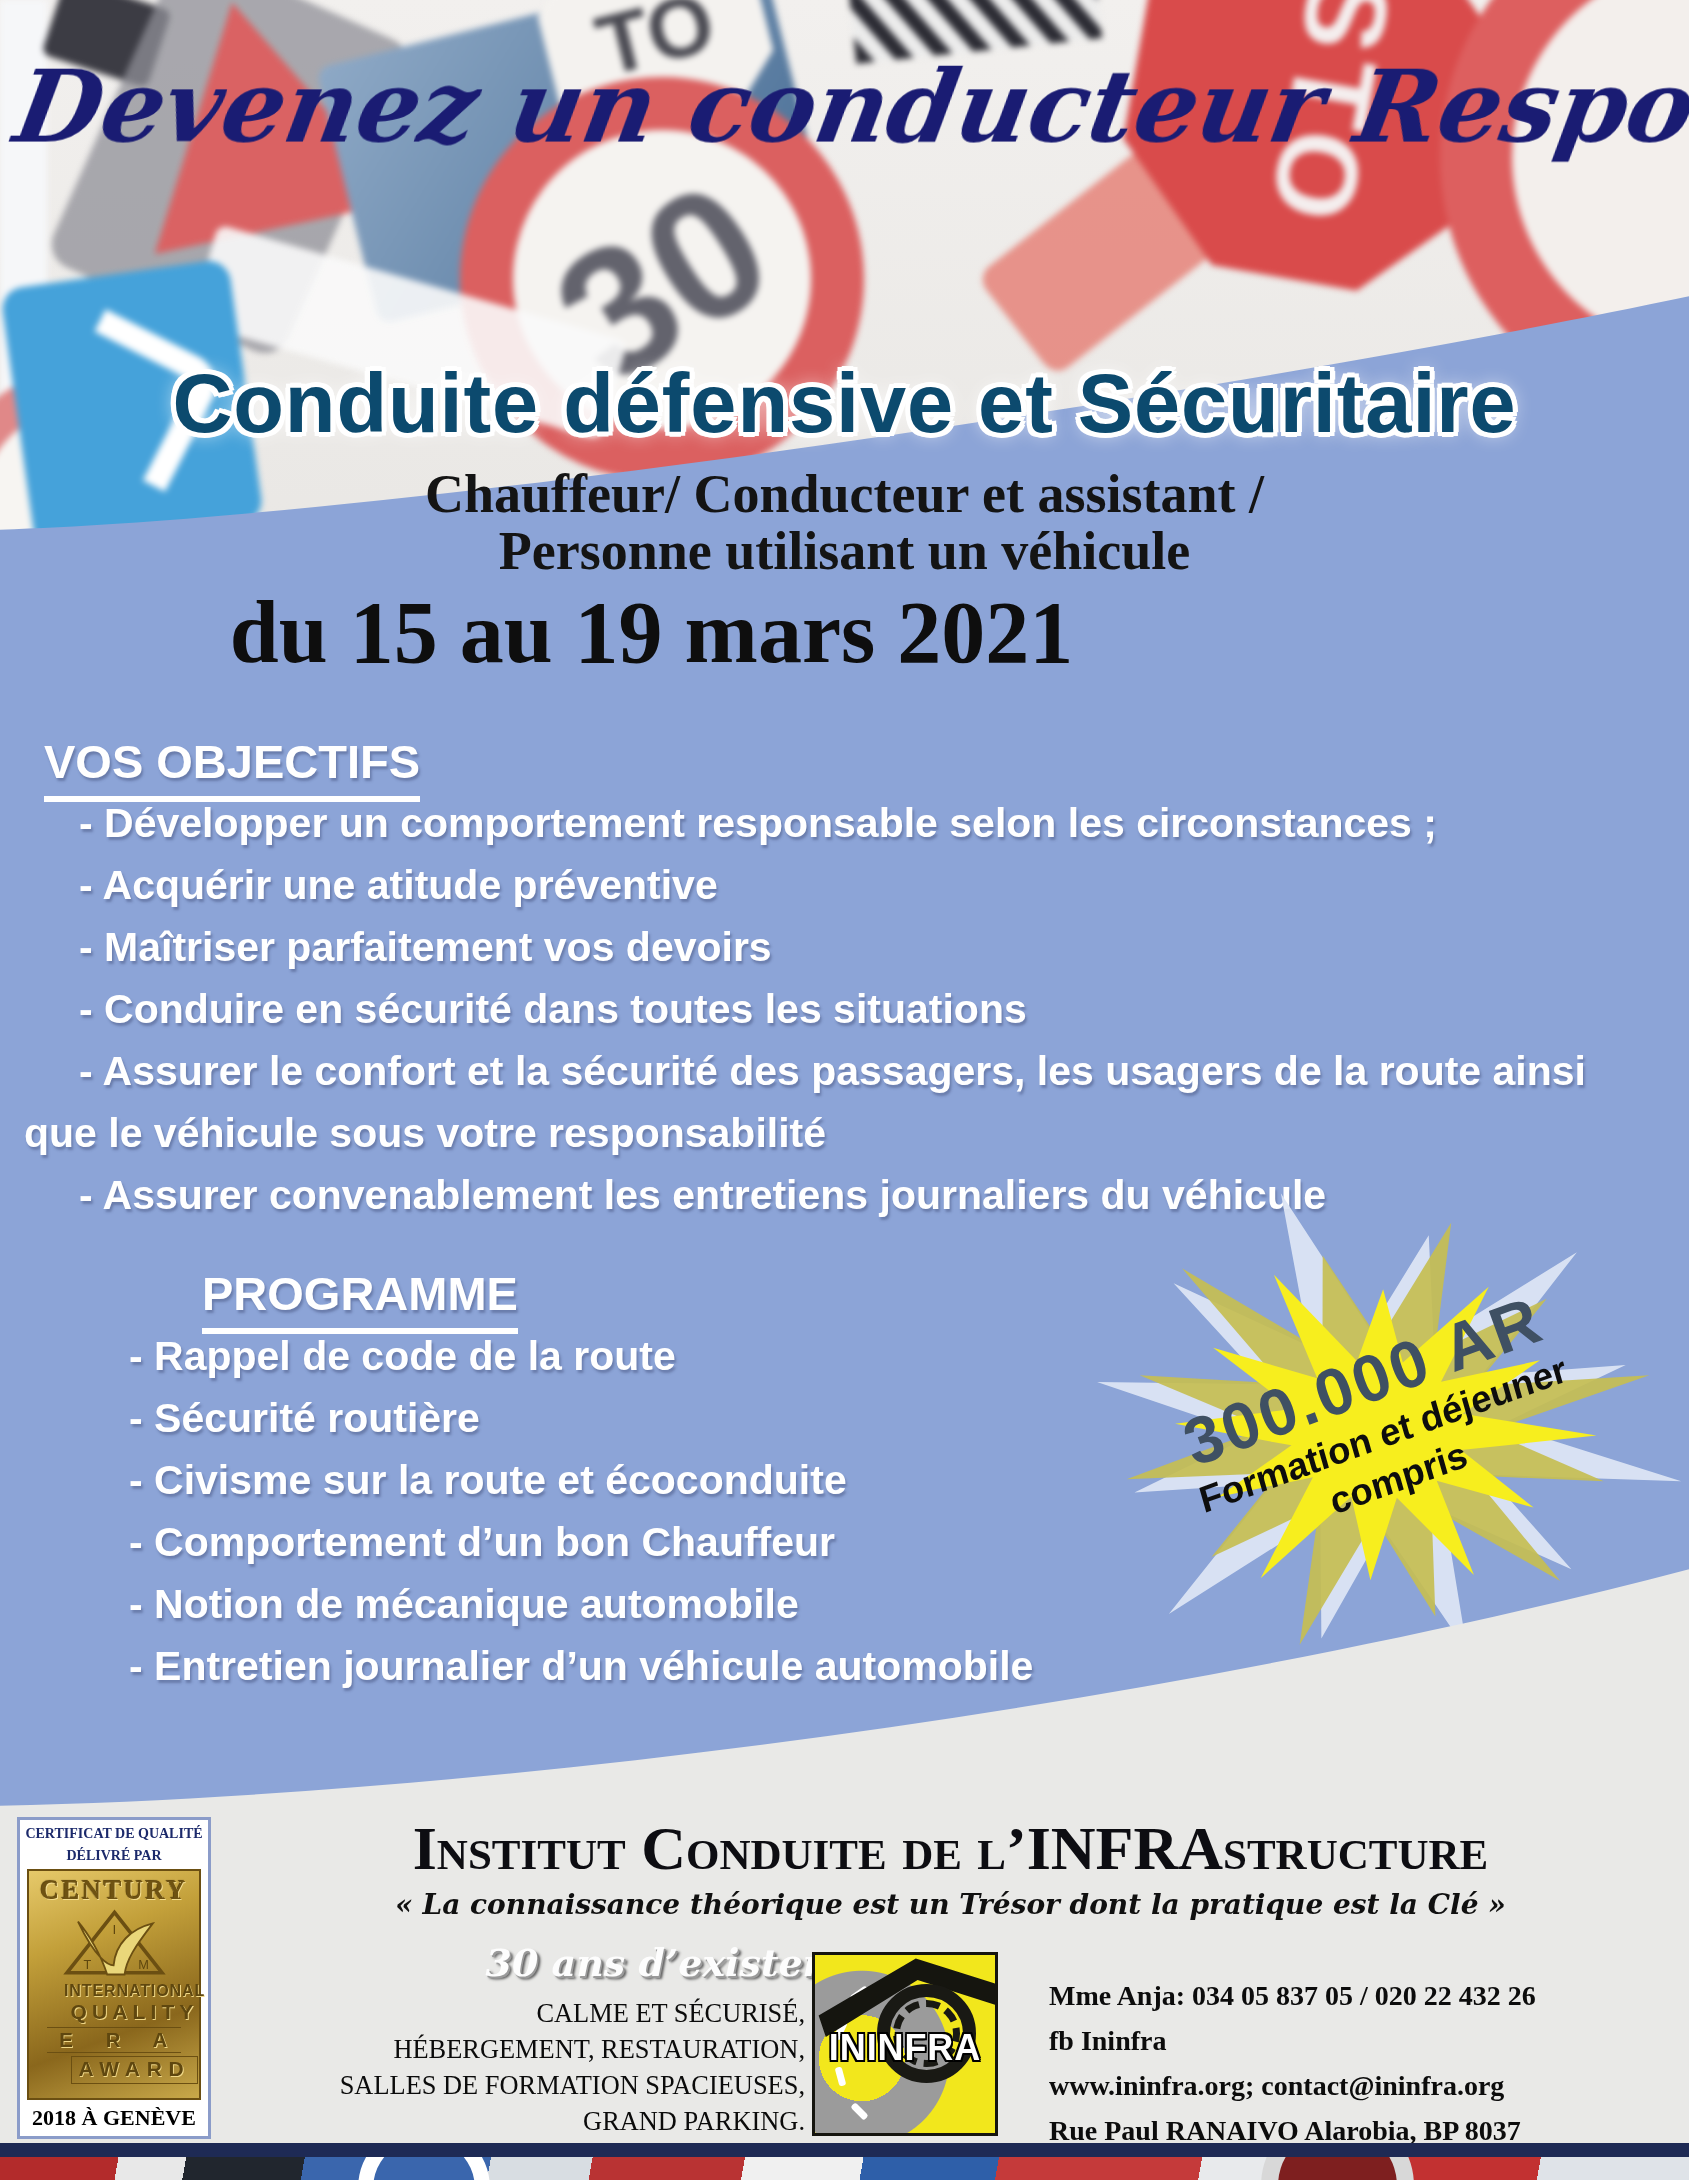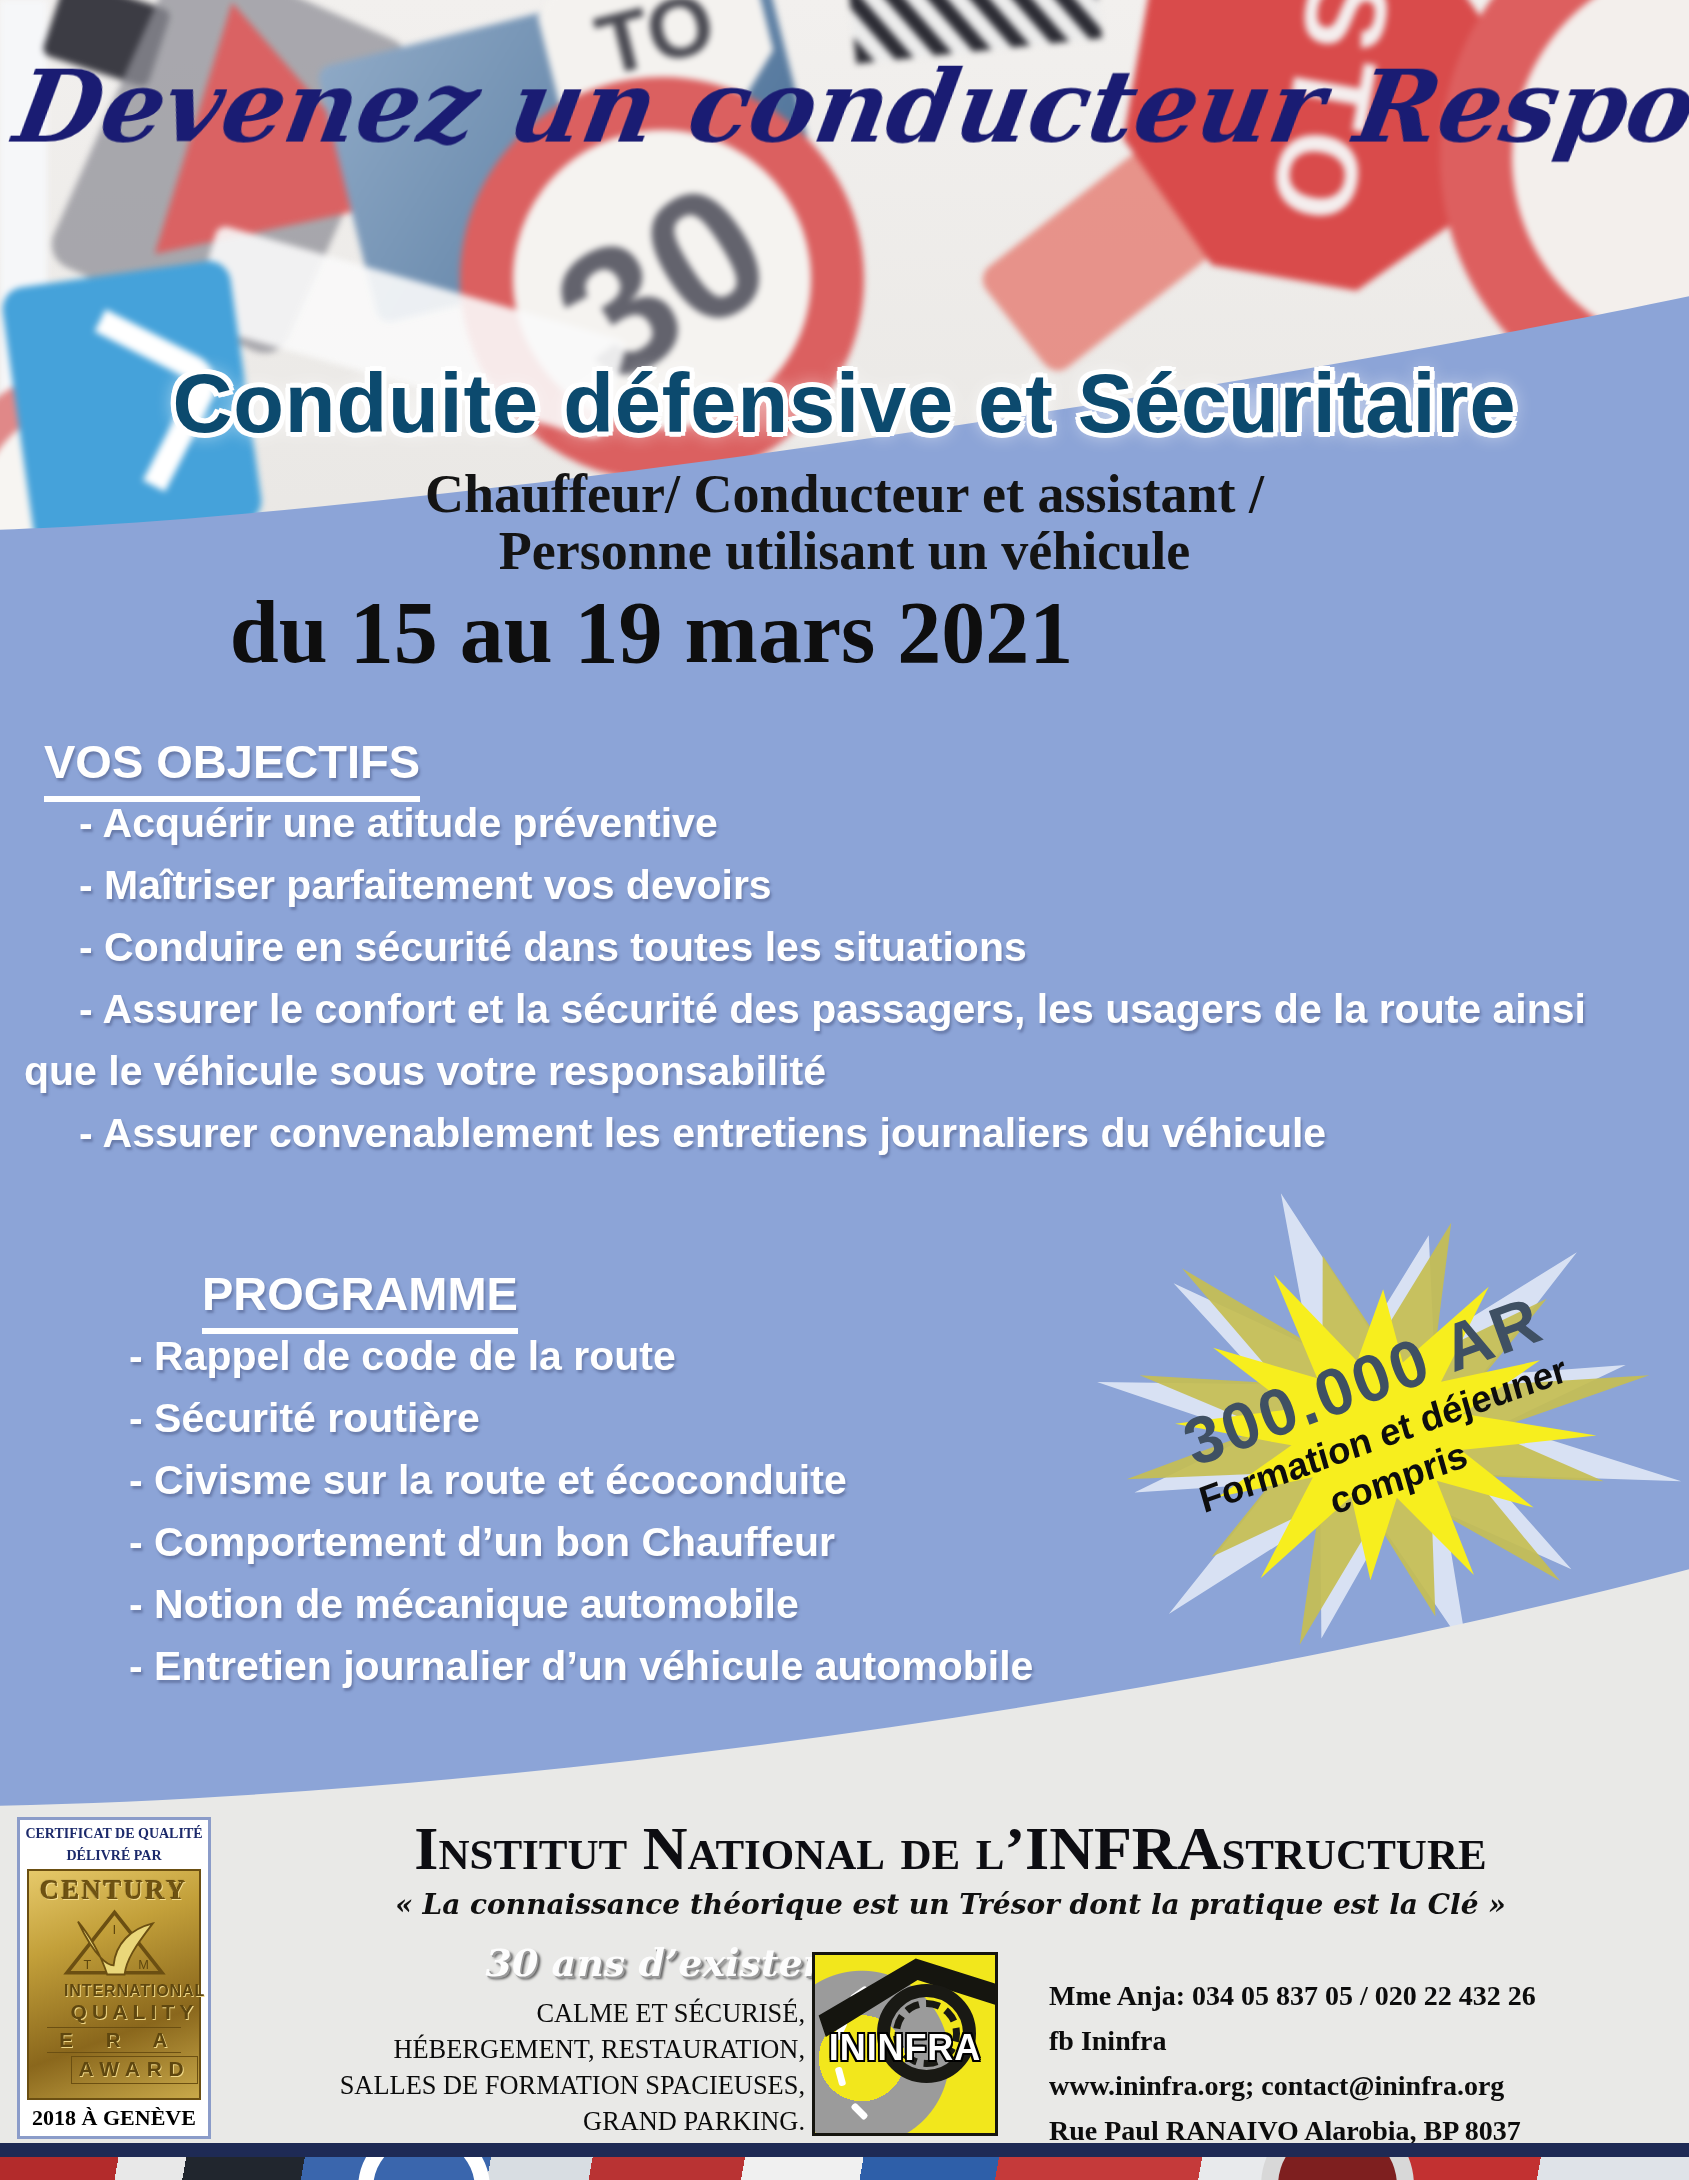--- a/index.html
+++ b/index.html
@@ -131,20 +131,21 @@
   <div class="headline">Devenez un conducteur Responsable !</div>
   <div class="title">Conduite défensive et Sécuritaire</div>
   <div class="subtitle sub1">Chauffeur/ Conducteur et assistant /</div>
   <div class="subtitle sub2">Personne  utilisant un véhicule</div>
   <div class="date">du 15 au 19 mars 2021</div>
 
   <div class="obj-head">
     <span class="sec-head">VOS OBJECTIFS</span>
   </div>
   <ul class="wlist obj-list">
+      <li>- Développer un comportement responsable selon les circonstances ;</li>
       <li>- Acquérir une atitude préventive</li>
       <li>- Maîtriser parfaitement vos devoirs</li>
       <li>- Conduire en sécurité dans toutes les situations</li>
       <li>- Assurer le confort et la sécurité des passagers, les usagers de la route ainsi que le véhicule sous votre responsabilité</li>
       <li>- Assurer convenablement les entretiens journaliers du véhicule</li>
     </ul>
 
   <div class="prog-head">
     <span class="sec-head">PROGRAMME</span>
   </div>
@@ -190,21 +191,21 @@
         <text x="86" y="68" font-size="14" fill="#5f470f">M</text>
       </svg>
       <div class="award-ln intl">INTERNATIONAL</div>
       <div class="award-ln qual">QUALITY</div>
       <div class="award-ln era">E R A</div>
       <div class="award-ln awd">AWARD</div>
     </div>
     <div class="geneve">2018 À GENÈVE</div>
   </div>
 
-  <div class="institute">Institut National de l’INFRAstructure</div>
+  <div class="institute">Institut Conduite de l’INFRAstructure</div>
   <div class="quote">« La connaissance théorique est un Trésor dont la pratique est la Clé »</div>
   <div class="years">30 ans d’existence</div>
 
   <ul class="features">
       <li>CALME ET SÉCURISÉ,</li>
       <li>HÉBERGEMENT, RESTAURATION,</li>
       <li>SALLES DE FORMATION SPACIEUSES,</li>
       <li>GRAND PARKING.</li>
     </ul>
 

